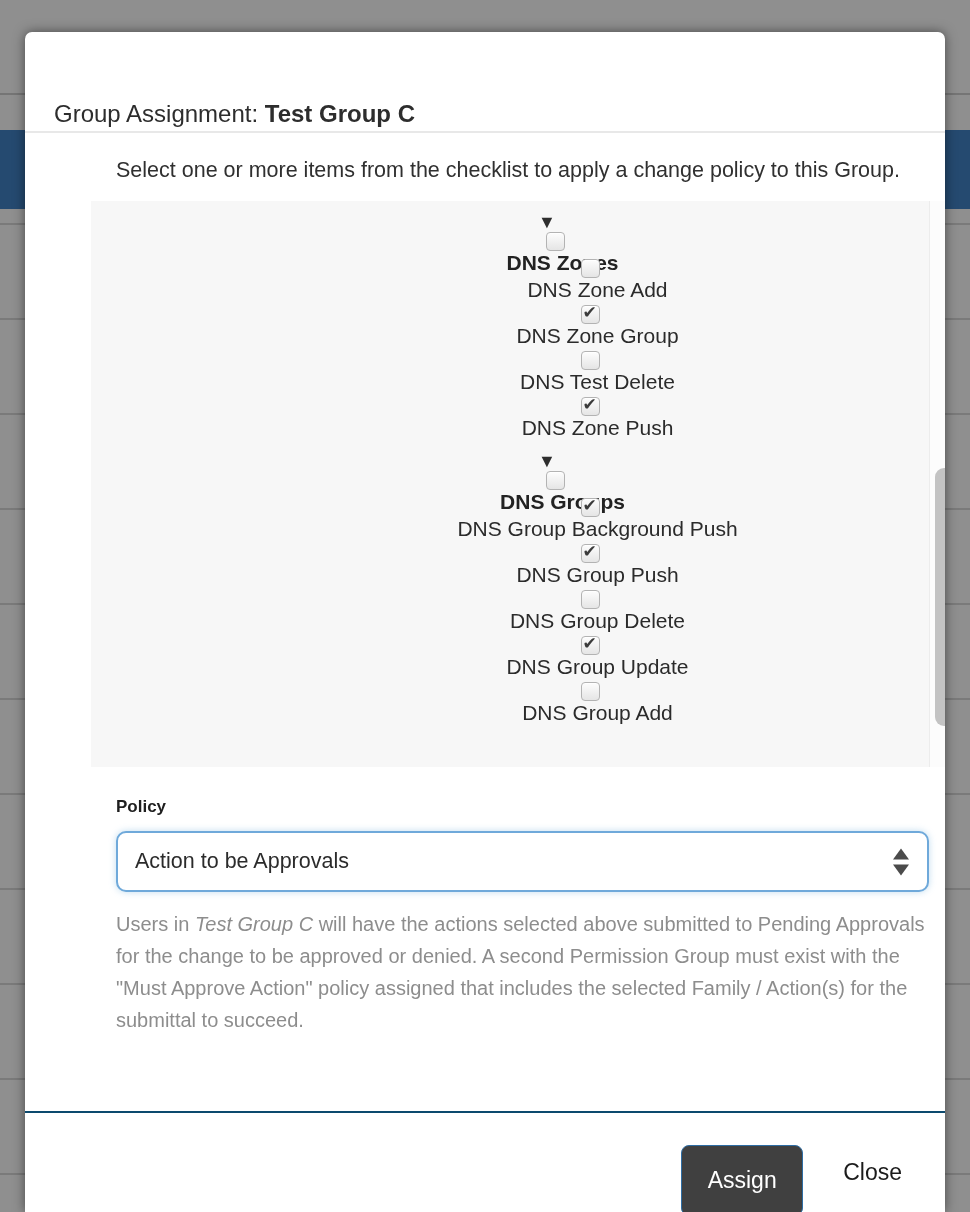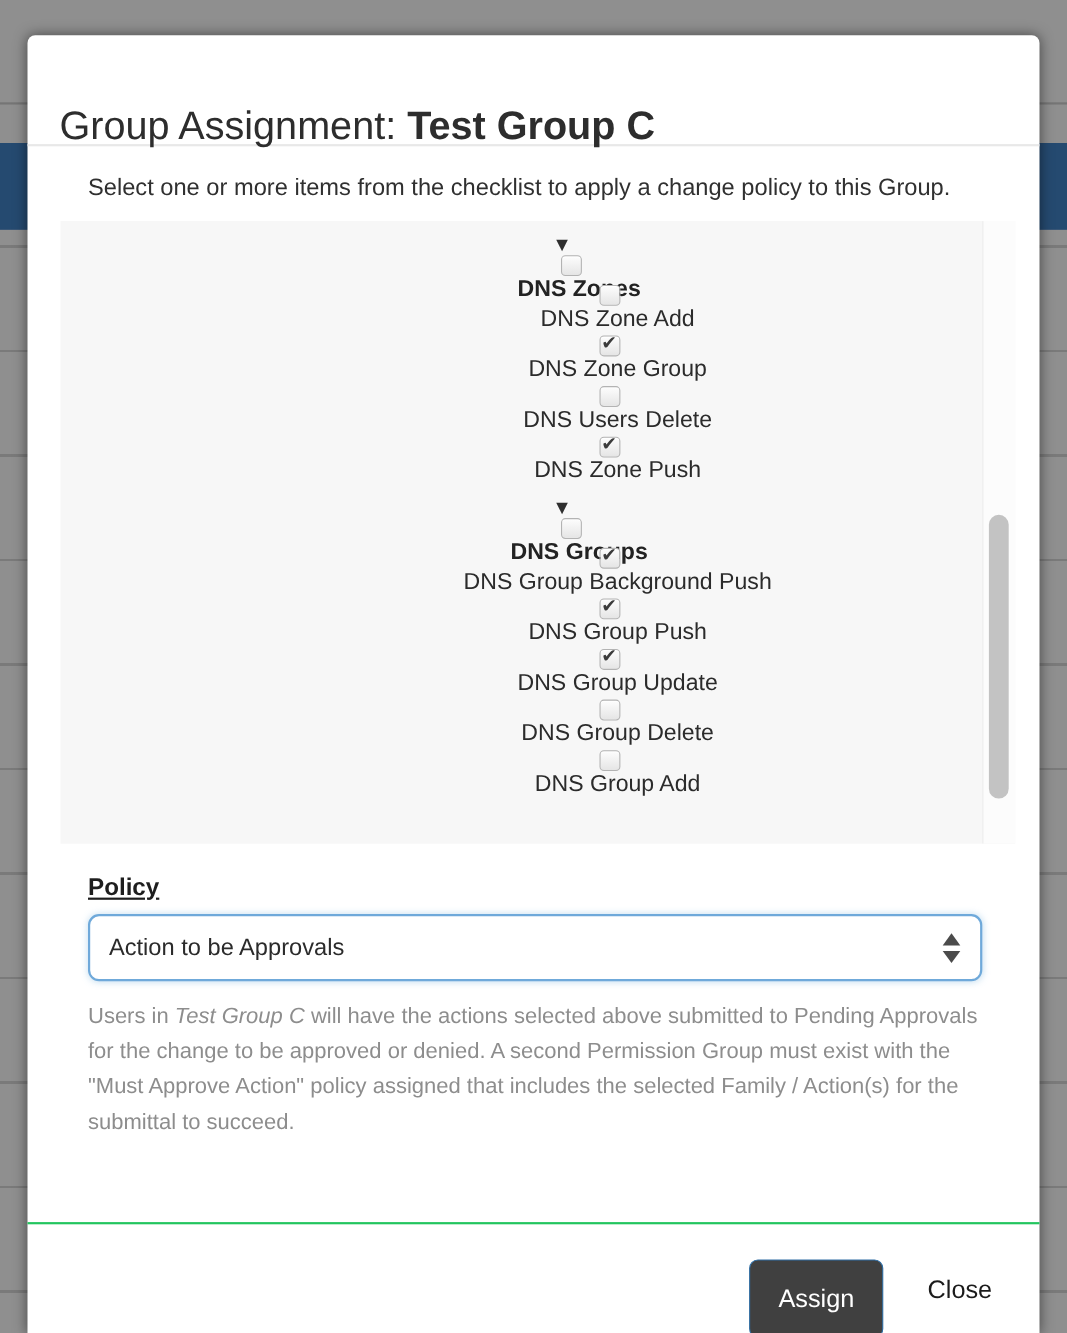--- a/index.html
+++ b/index.html
@@ -21,28 +21,28 @@
   .modal {
     position:absolute; left:25px; top:32px; width:920px; height:1180px;
     background:#ffffff; border-radius:7px 7px 0 0;
     box-shadow:0 0 12px rgba(0,0,0,0.5);
   }
   .modal-header {
     position:absolute; top:0; left:0; width:100%; height:101px;
     border-bottom:2px solid #e8e8e8; box-sizing:border-box;
   }
   .modal-title {
-    position:absolute; left:29px; top:68px; font-size:36px; line-height:27px;
+    position:absolute; left:29px; top:68px; font-size:24px; line-height:27px;
     color:#2d2d2d; font-weight:400; white-space:nowrap;
   }
   .modal-title .title-name { font-weight:700; }
 
   .modal-body {
     position:absolute; top:101px; left:0; width:100%; height:980px;
-    border-bottom:2px solid #22c55e; box-sizing:border-box; overflow:hidden;
+    border-bottom:2px solid #0c4a6e; box-sizing:border-box; overflow:hidden;padding-left:36px;
   }
   .intro {
     margin:19px 53px 0 55px; width:812px;
     font-size:21.5px; line-height:37px; color:#303030;
   }
   
   .checklist {
     position:relative; margin:12px 0 0 30px; width:868px; height:566px;
     background:#f7f7f7; overflow:hidden;
   }
@@ -67,21 +67,21 @@
   .row.group .lbl { font-weight:700; color:#222222; }
   .scroll-track {
     position:absolute; top:0; right:0; width:30px; height:100%;
     background:#fcfcfc; border-left:1px solid #ececec; box-sizing:border-box;
   }
   .scroll-thumb {
     position:absolute; left:5px; top:267px; width:18px; height:258px;
     border-radius:9px; background:#c3c3c3;
   }
   
-  .policy-label { margin:27px 0 0 55px; font-size:22px; line-height:26px; font-weight:700; color:#1e1e1e;text-decoration:underline; }
+  .policy-label { margin:27px 0 0 55px; font-size:17px; line-height:26px; font-weight:700; color:#1e1e1e; }
   .select {
     position:relative; margin:11px 0 0 55px; width:813px; height:61px;
     border:2px solid #6fa9da; border-radius:10px; background:#ffffff;
     box-sizing:border-box; display:flex; align-items:center; padding-left:17px;
     font-size:21.5px; color:#2b2b2b;
     box-shadow:0 0 7px rgba(103,169,218,0.4);
     cursor:default;
   }
   .select-arrows {
     position:absolute; right:18px; top:50%; transform:translateY(-50%);
@@ -139,47 +139,47 @@
         <div class="row item">
           <span class="cb"></span>
           <span class="lbl">DNS Zone Add</span>
         </div>
         <div class="row item">
           <span class="cb checked"></span>
           <span class="lbl">DNS Zone Group</span>
         </div>
         <div class="row item">
           <span class="cb"></span>
-          <span class="lbl">DNS Users Delete</span>
+          <span class="lbl">DNS Test Delete</span>
         </div>
         <div class="row item">
           <span class="cb checked"></span>
           <span class="lbl">DNS Zone Push</span>
         </div>
 
         <div class="row group second">
           <span class="tri"></span>
           <span class="cb"></span>
           <span class="lbl">DNS Groups</span>
         </div>
         <div class="row item">
           <span class="cb checked"></span>
           <span class="lbl">DNS Group Background Push</span>
         </div>
         <div class="row item">
           <span class="cb checked"></span>
           <span class="lbl">DNS Group Push</span>
         </div>
         <div class="row item">
+          <span class="cb"></span>
+          <span class="lbl">DNS Group Delete</span>
+        </div>
+        <div class="row item">
           <span class="cb checked"></span>
           <span class="lbl">DNS Group Update</span>
-        </div>
-        <div class="row item">
-          <span class="cb"></span>
-          <span class="lbl">DNS Group Delete</span>
         </div>
         <div class="row item">
           <span class="cb"></span>
           <span class="lbl">DNS Group Add</span>
         </div>
 
       </div>
       <div class="scroll-track">
         <div class="scroll-thumb"></div>
       </div>

